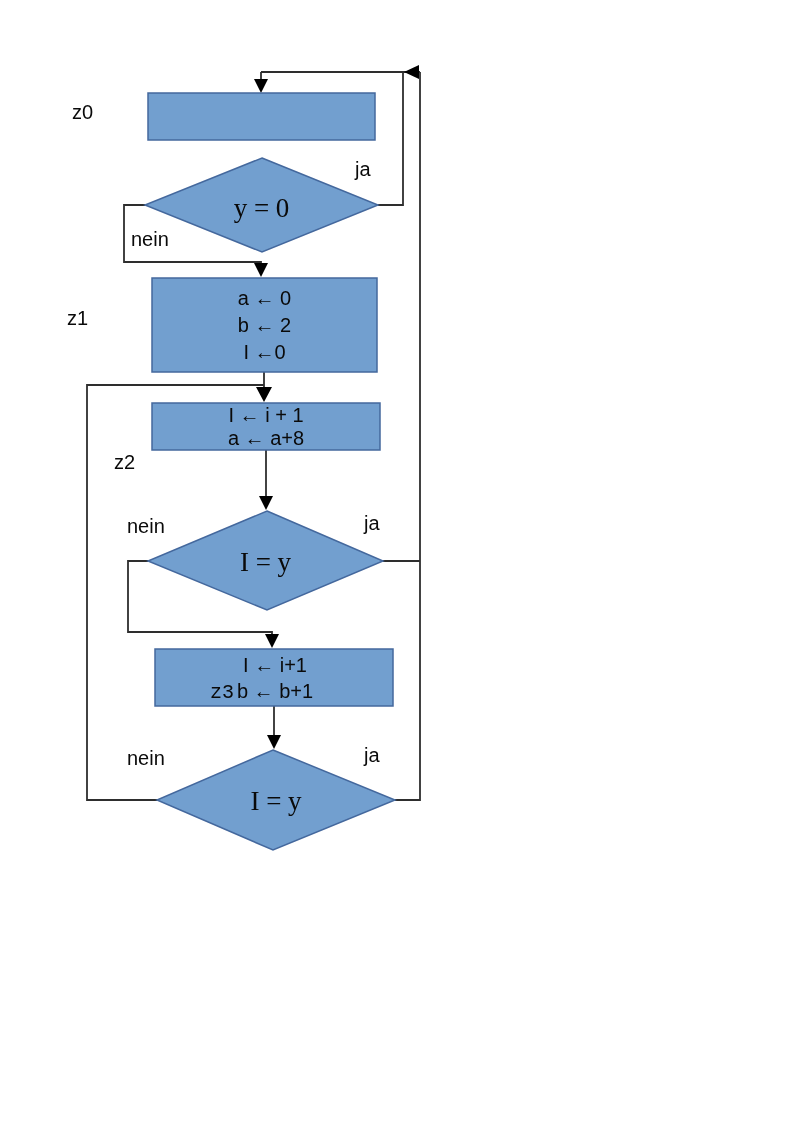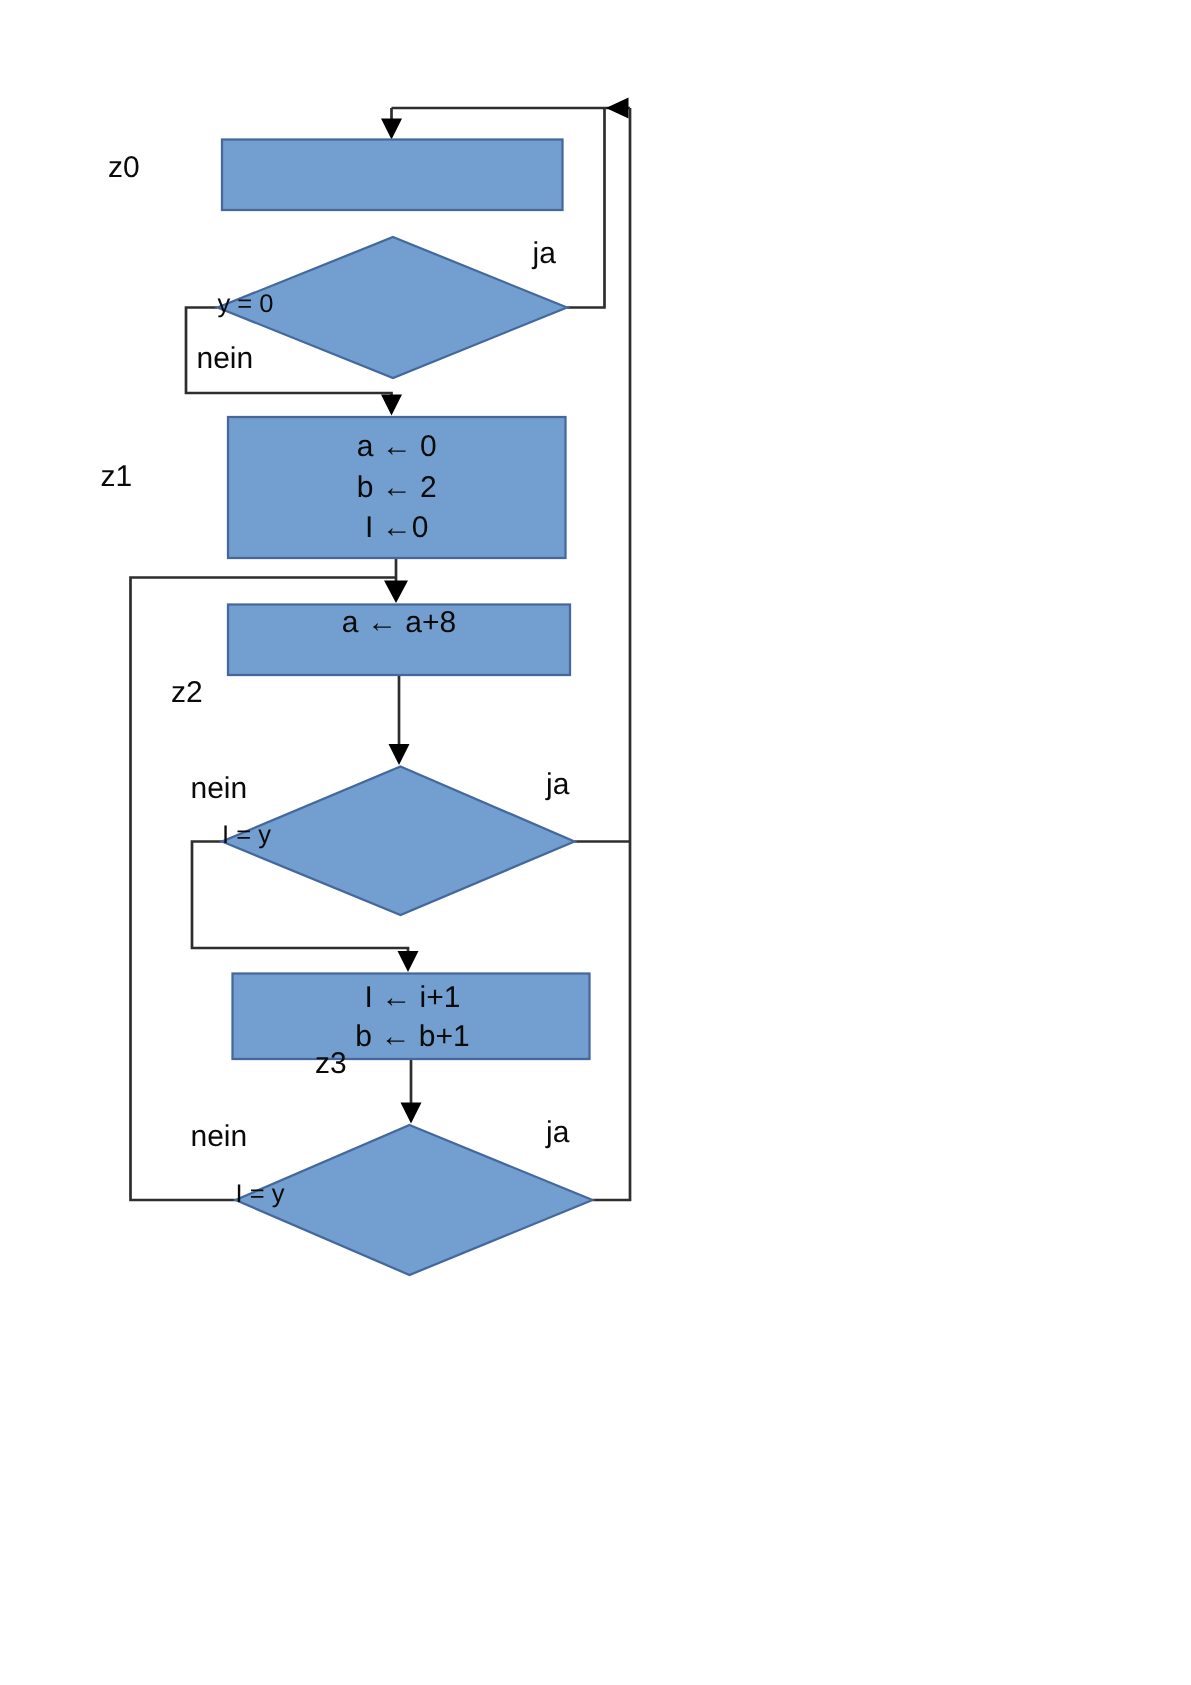--- a/index.html
+++ b/index.html
@@ -37,21 +37,23 @@
     stroke: none;
   }
   .lbl {
     position: absolute;
     font-size: 20px;
     line-height: 22px;
     white-space: pre;
   }
   .node-label {
     position: absolute;
-    font-size: 17px;
+    font-size: 27px;
+    text-align: center;
+    font-family: Liberation Serif, serif;
   }
   .box-text {
     position: absolute;
     text-align: center;
   }
   .box-text div {
     white-space: pre;
   }
   .box-text-3 div { line-height: 27px; font-size: 20px; }
   .box-text-2a div { line-height: 23px; font-size: 20px; }
@@ -89,40 +91,41 @@
     <rect class="node-shape" x="152" y="278" width="225" height="94"></rect>
     <rect class="node-shape" x="152" y="403" width="228" height="47"></rect>
     <polygon class="node-shape" points="267,511 383,561 267,610 148,561"></polygon>
     <rect class="node-shape" x="155" y="649" width="238" height="57"></rect>
     <polygon class="node-shape" points="273,750 395,800 273,850 157,800"></polygon>
   </svg>
 
   <div class="lbl" style="left:72px; top:101px;">z0</div>
   <div class="lbl" style="left:67px; top:307px;">z1</div>
   <div class="lbl" style="left:114px; top:451px;text-align:center;">z2</div>
-  <div class="lbl" style="left:210px; top:698px;">z3</div>
+  <div class="lbl" style="left:210px; top:682px;font-family:Liberation Mono, monospace;">z3</div>
 
   <div class="lbl" style="left:355px; top:158px;">ja</div>
   <div class="lbl" style="left:131px; top:228px;">nein</div>
   <div class="lbl" style="left:364px; top:512px;">ja</div>
   <div class="lbl" style="left:127px; top:515px;">nein</div>
   <div class="lbl" style="left:364px; top:744px;">ja</div>
   <div class="lbl" style="left:127px; top:747px;">nein</div>
 
   <div class="node-label" style="left:145px; top:193px; width:233px;">y = 0</div>
   <div class="node-label" style="left:148px; top:547px; width:235px;">I = y</div>
   <div class="node-label" style="left:157px; top:786px; width:238px;">I = y</div>
 
   <div class="box-text box-text-3" style="left:152px; top:285px; width:225px;">
     <div>a ← 0</div>
     <div>b ← 2</div>
     <div>I ←0</div>
   </div>
 
   <div class="box-text box-text-2a" style="left:152px; top:404px; width:228px;">
+    <div>I ← i + 1</div>
     <div>a ← a+8</div>
   </div>
 
   <div class="box-text box-text-2b" style="left:155px; top:652px; width:240px;">
     <div>I ← i+1</div>
     <div>b ← b+1</div>
   </div>
 
 </div>
 

